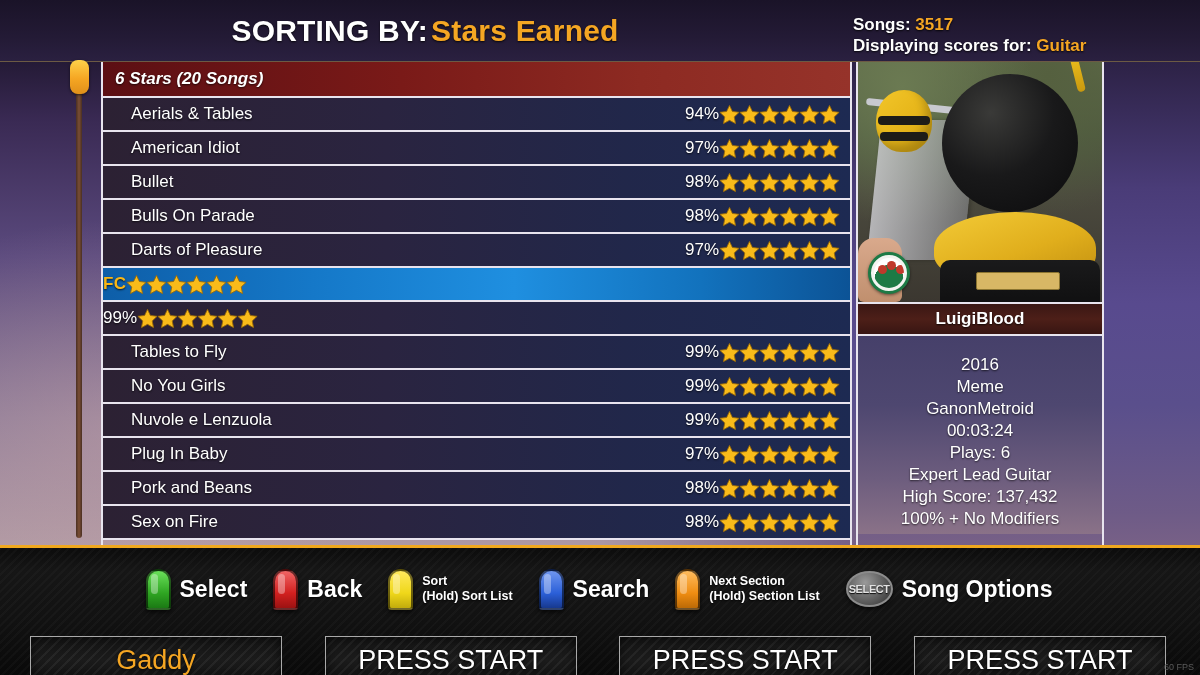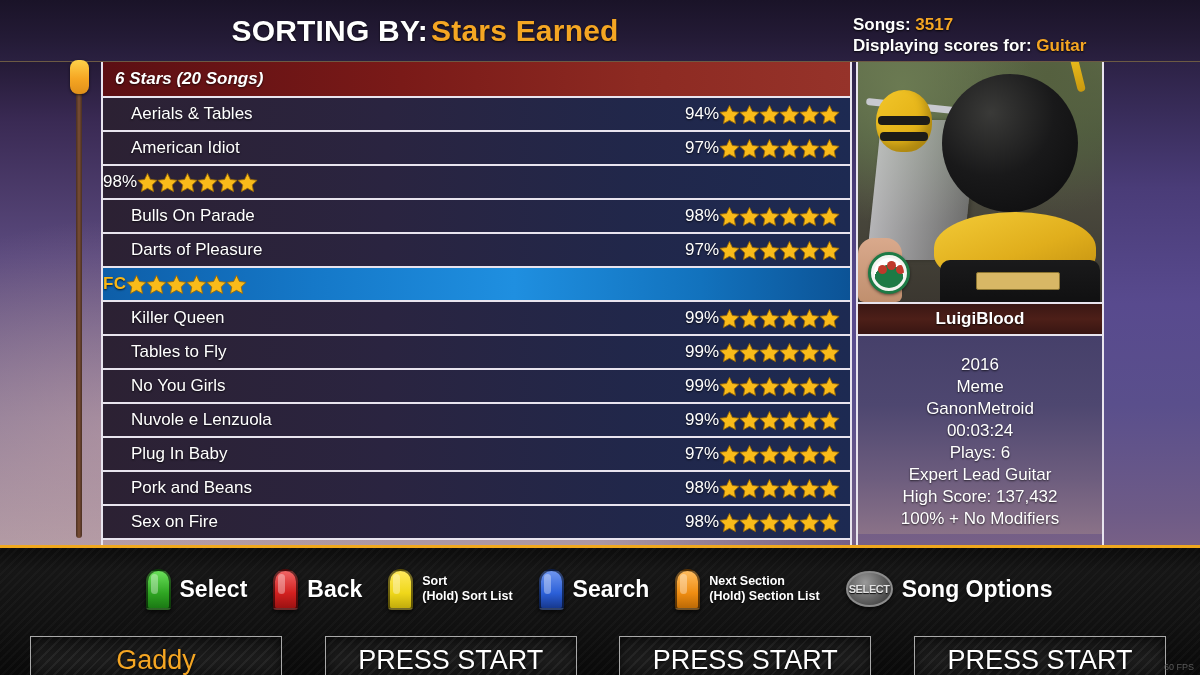--- a/index.html
+++ b/index.html
@@ -355,20 +355,21 @@
           </svg>
           <svg class="star" viewBox="0 0 24 24">
             <path d="M12 1.6 15.3 8.5 23 9.5 17.4 14.8 18.9 22.4 12 18.7 5.1 22.4 6.6 14.8 1 9.5 8.7 8.5Z" fill="#f9bb1a" stroke="#9a6a08" stroke-width="1"></path>
           </svg>
           <svg class="star" viewBox="0 0 24 24">
             <path d="M12 1.6 15.3 8.5 23 9.5 17.4 14.8 18.9 22.4 12 18.7 5.1 22.4 6.6 14.8 1 9.5 8.7 8.5Z" fill="#f9bb1a" stroke="#9a6a08" stroke-width="1"></path>
           </svg>
         </div>
       </div>
       <div class="row">
+        <div class="name">Bullet</div>
         <div class="pct">98%</div>
         <div class="stars">
           <svg class="star" viewBox="0 0 24 24">
             <path d="M12 1.6 15.3 8.5 23 9.5 17.4 14.8 18.9 22.4 12 18.7 5.1 22.4 6.6 14.8 1 9.5 8.7 8.5Z" fill="#f9bb1a" stroke="#9a6a08" stroke-width="1"></path>
           </svg>
           <svg class="star" viewBox="0 0 24 24">
             <path d="M12 1.6 15.3 8.5 23 9.5 17.4 14.8 18.9 22.4 12 18.7 5.1 22.4 6.6 14.8 1 9.5 8.7 8.5Z" fill="#f9bb1a" stroke="#9a6a08" stroke-width="1"></path>
           </svg>
           <svg class="star" viewBox="0 0 24 24">
             <path d="M12 1.6 15.3 8.5 23 9.5 17.4 14.8 18.9 22.4 12 18.7 5.1 22.4 6.6 14.8 1 9.5 8.7 8.5Z" fill="#f9bb1a" stroke="#9a6a08" stroke-width="1"></path>
@@ -449,21 +450,20 @@
           </svg>
           <svg class="star" viewBox="0 0 24 24">
             <path d="M12 1.6 15.3 8.5 23 9.5 17.4 14.8 18.9 22.4 12 18.7 5.1 22.4 6.6 14.8 1 9.5 8.7 8.5Z" fill="#f9bb1a" stroke="#9a6a08" stroke-width="1"></path>
           </svg>
           <svg class="star" viewBox="0 0 24 24">
             <path d="M12 1.6 15.3 8.5 23 9.5 17.4 14.8 18.9 22.4 12 18.7 5.1 22.4 6.6 14.8 1 9.5 8.7 8.5Z" fill="#f9bb1a" stroke="#9a6a08" stroke-width="1"></path>
           </svg>
         </div>
       </div>
       <div class="row">
-        <div class="name">Killer Queen</div>
         <div class="pct">99%</div>
         <div class="stars">
           <svg class="star" viewBox="0 0 24 24">
             <path d="M12 1.6 15.3 8.5 23 9.5 17.4 14.8 18.9 22.4 12 18.7 5.1 22.4 6.6 14.8 1 9.5 8.7 8.5Z" fill="#f9bb1a" stroke="#9a6a08" stroke-width="1"></path>
           </svg>
           <svg class="star" viewBox="0 0 24 24">
             <path d="M12 1.6 15.3 8.5 23 9.5 17.4 14.8 18.9 22.4 12 18.7 5.1 22.4 6.6 14.8 1 9.5 8.7 8.5Z" fill="#f9bb1a" stroke="#9a6a08" stroke-width="1"></path>
           </svg>
           <svg class="star" viewBox="0 0 24 24">
             <path d="M12 1.6 15.3 8.5 23 9.5 17.4 14.8 18.9 22.4 12 18.7 5.1 22.4 6.6 14.8 1 9.5 8.7 8.5Z" fill="#f9bb1a" stroke="#9a6a08" stroke-width="1"></path>

